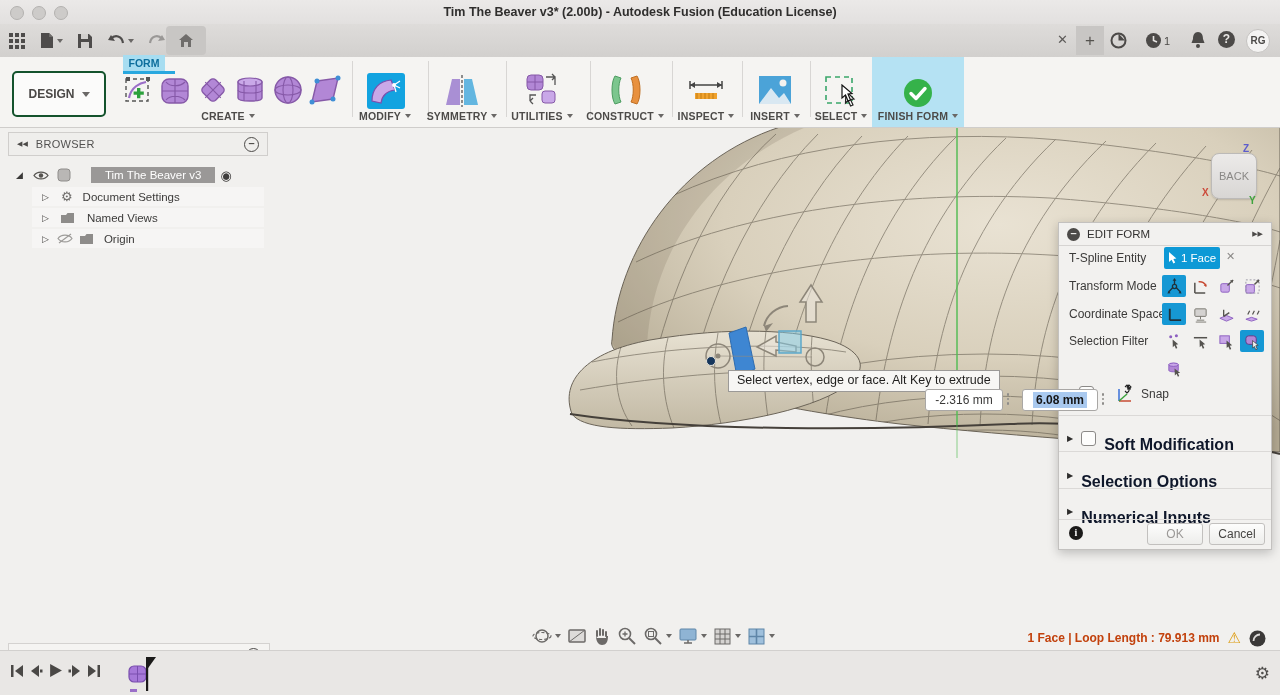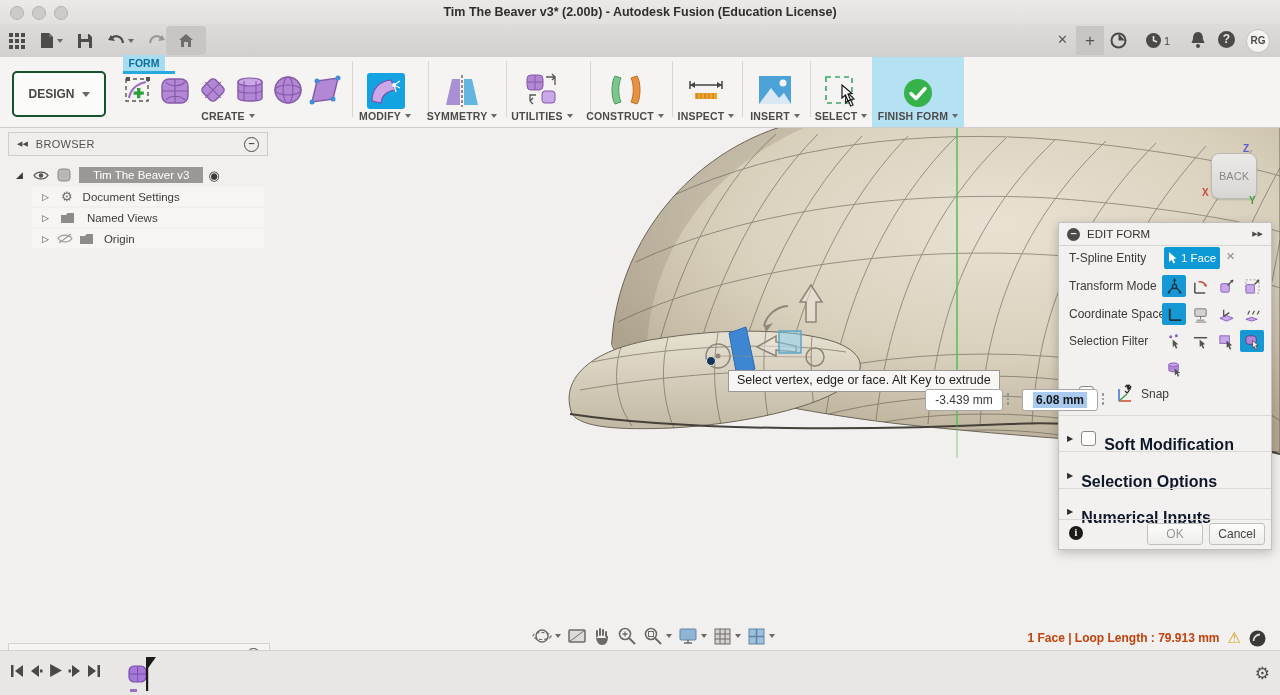--- a/index.html
+++ b/index.html
@@ -414,21 +414,21 @@
 
     <div class="row" style="margin-top:9px;height:20px;">
       <span style="font-size:9px;color:#3a3938;margin-left:8px;">◢</span>
       <svg width="16" height="11" viewBox="0 0 16 11" style="margin-left:10px">
         <path d="M1,5.5 C4,1 12,1 15,5.5 C12,10 4,10 1,5.5 Z" fill="none" stroke="#55534f" stroke-width="1.3"></path>
         <circle cx="8" cy="5.5" r="2.2" fill="#55534f"></circle>
       </svg>
       <svg width="14" height="14" viewBox="0 0 14 14" style="margin-left:8px">
         <rect x="1" y="1" width="12" height="12" rx="3" fill="#b9b7b5" stroke="#8f8d8b"></rect>
       </svg>
-      <span id="rootlabel" style="margin-left:8px">Tim The Beaver v3</span>
+      <span id="rootlabel" style="margin-left:20px">Tim The Beaver v3</span>
       <span style="font-size:13px;color:#3f3d3c;margin-left:5px;">◉</span>
     </div>
 
     <div class="row rowstripe" style="margin-top:2px;height:19px;width:232px;margin-left:24px;">
       <span style="font-size:9px;color:#4a4846;margin-left:10px;">▷</span>
       <span style="font-size:13px;color:#6f6d6b;margin-left:12px;">⚙</span>
       <span style="margin-left:10px">Document Settings</span>
     </div>
 
     <div class="row rowstripe" style="margin-top:2px;height:19px;width:232px;margin-left:24px;">
@@ -597,21 +597,21 @@
     <div class="hr" style="top:296px"></div>
 
     <div id="infoc">i</div>
     <div class="pbtn" style="left:88px;color:#9b9997;">OK</div>
     <div class="pbtn" style="left:150px;color:#454442;">Cancel</div>
   </div>
 
   <div id="tooltip" class="abs">Select vertex, edge or face. Alt Key to extrude</div>
 
   <div class="fld abs" style="left:925px;top:389px;width:76px;">
-    <span>-3.439 mm</span>
+    <span>-2.316 mm</span>
   </div>
   <div class="dots abs" style="left:1006px;top:393px;">
       <i></i>
       <i></i>
       <i></i>
     </div>
   <div class="fld abs" style="left:1022px;top:389px;width:74px;">
     <span class="selval">6.08 mm</span>
   </div>
   <div class="dots abs" style="left:1101px;top:393px;">

